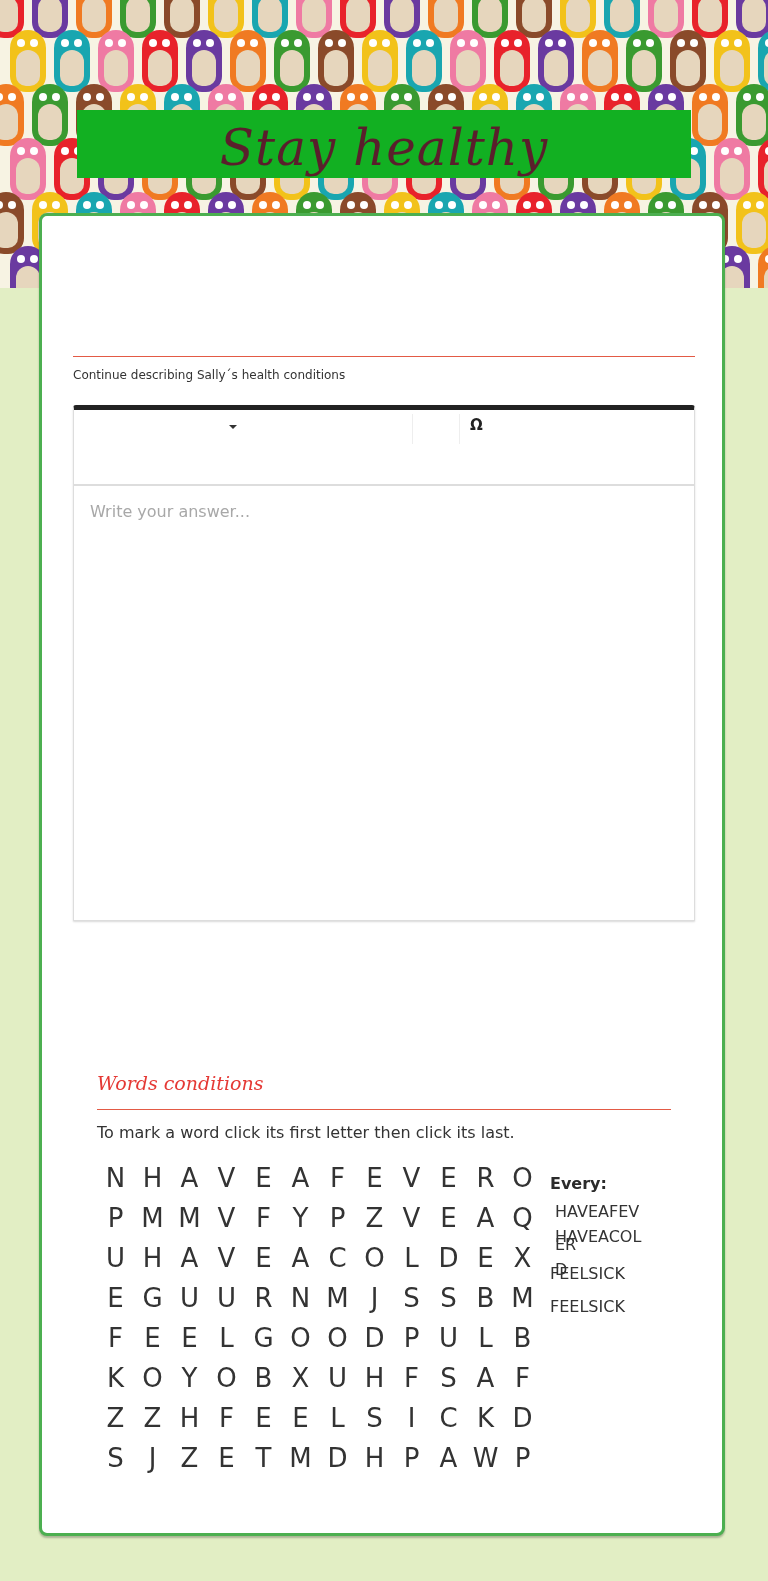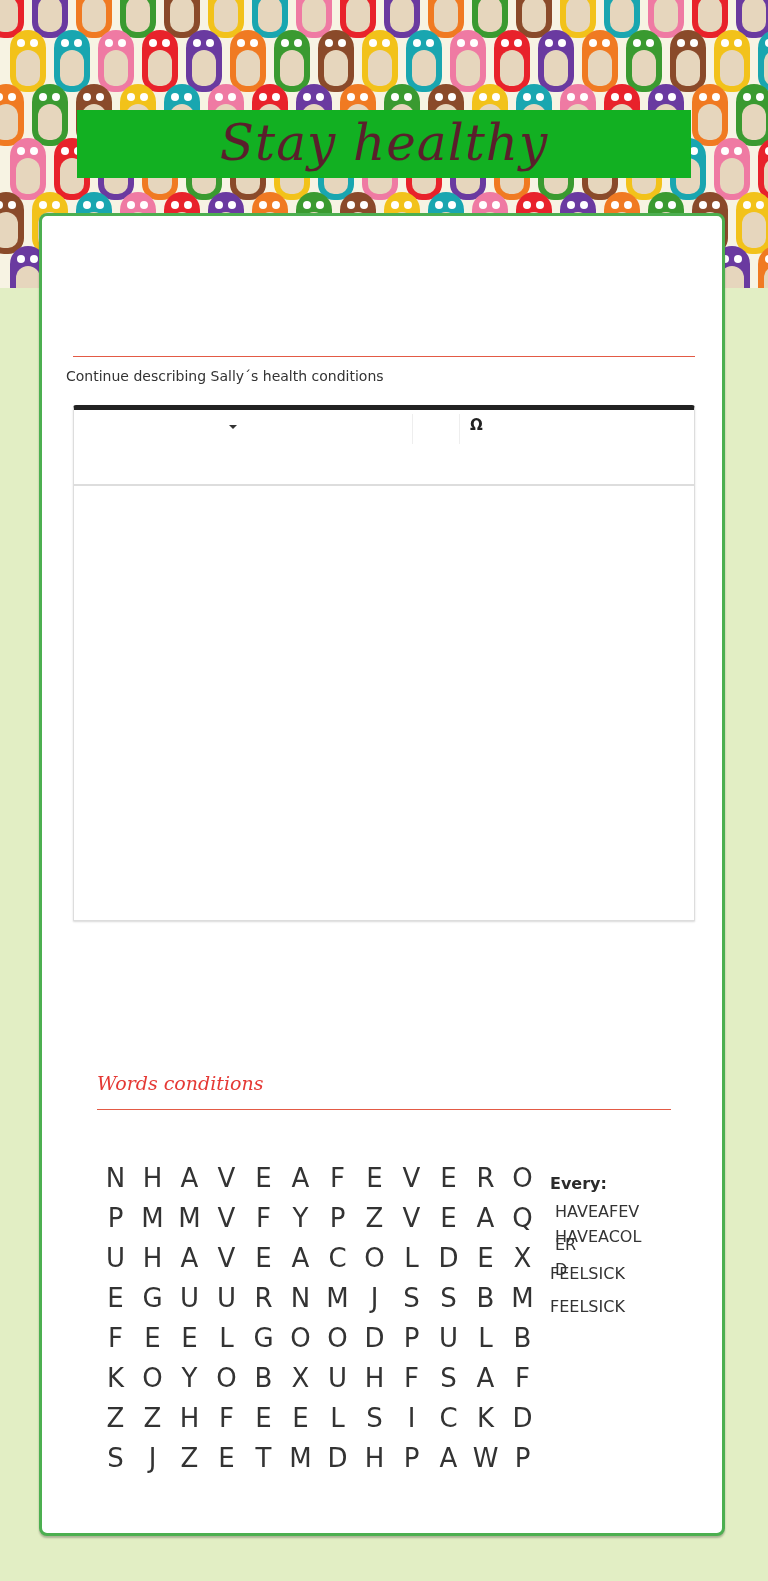--- a/index.html
+++ b/index.html
@@ -24,21 +24,21 @@
     background:#e6d6bd; border-radius:12px 12px 10px 10px;
   }
   .owl::after {
     content:""; position:absolute; left:7px; top:9px; width:8px; height:8px;
     background:#fff; border-radius:50%;
     box-shadow: 13px 0 0 #fff;
   }
   .title-banner {
     position:absolute; left:77px; top:110px; width:614px; height:68px;
     background:#12b022;
-    display:flex; justify-content:center;
+    display:flex; align-items:center; justify-content:center;
   }
   .title-text {
     font-family:"DejaVu Serif", serif;
     font-size:50px; color:#5a1f2c; letter-spacing:1px;
     font-style:italic; font-weight:normal;
     transform:translateY(4px);
   }
   .card {
     position:absolute; left:39px; top:213px; width:686px; height:1323px;
     background:#fff; border:3px solid #4caf50; border-radius:8px;
@@ -48,22 +48,22 @@
   .question {
     position:absolute; left:31px; top:76px; width:622px;
     font-family:"DejaVu Serif", serif; font-style:italic;
     font-size:20px; line-height:25px; color:#e53935;
     word-spacing:1px;
   }
   .divider-red {
     position:absolute; left:31px; width:622px; height:1px; background:#e35a45;
   }
   .instructions {
-    position:absolute; left:24px; top:152px;
-    font-size:14px; color:#333;
+    position:absolute; left:31px; top:152px;
+    font-size:12px; color:#333;
   }
   .editor {
     position:absolute; left:31px; top:189px; width:622px; height:516px;
     box-sizing:border-box; border:1px solid #ddd; border-top:5px solid #222;
     border-radius:3px 3px 0 0;
     box-shadow:0 1px 2px rgba(0,0,0,0.15);
   }
   .toolbar {
     position:absolute; left:0; top:0; width:100%; height:76px;
     border-bottom:2px solid #ddd; box-sizing:border-box;
@@ -253,25 +253,27 @@
   <div class="editor">
     <div class="toolbar">
       <div class="tb-dropdown">
         <span class="tb-caret"></span>
       </div>
       <span class="tb-sep" style="left:338px;"></span>
       <div class="tb-btn-blank"></div>
       <span class="tb-sep" style="left:385px;"></span>
       <span class="tb-omega">Ω</span>
     </div>
+    <textarea class="answer-area" placeholder="Write your answer..." style=""></textarea>
   </div>
 
 
   <div class="ws-title">Words conditions</div>
   <div class="divider-red" style="top:893px; left:55px; width:574px;"></div>
+  <div class="ws-instr">To mark a word click its first letter then click its last.</div>
 
   <div class="grid" id="ws-grid">
       <span class="cell">N</span>
       <span class="cell">H</span>
       <span class="cell">A</span>
       <span class="cell">V</span>
       <span class="cell">E</span>
       <span class="cell">A</span>
       <span class="cell">F</span>
       <span class="cell">E</span>

